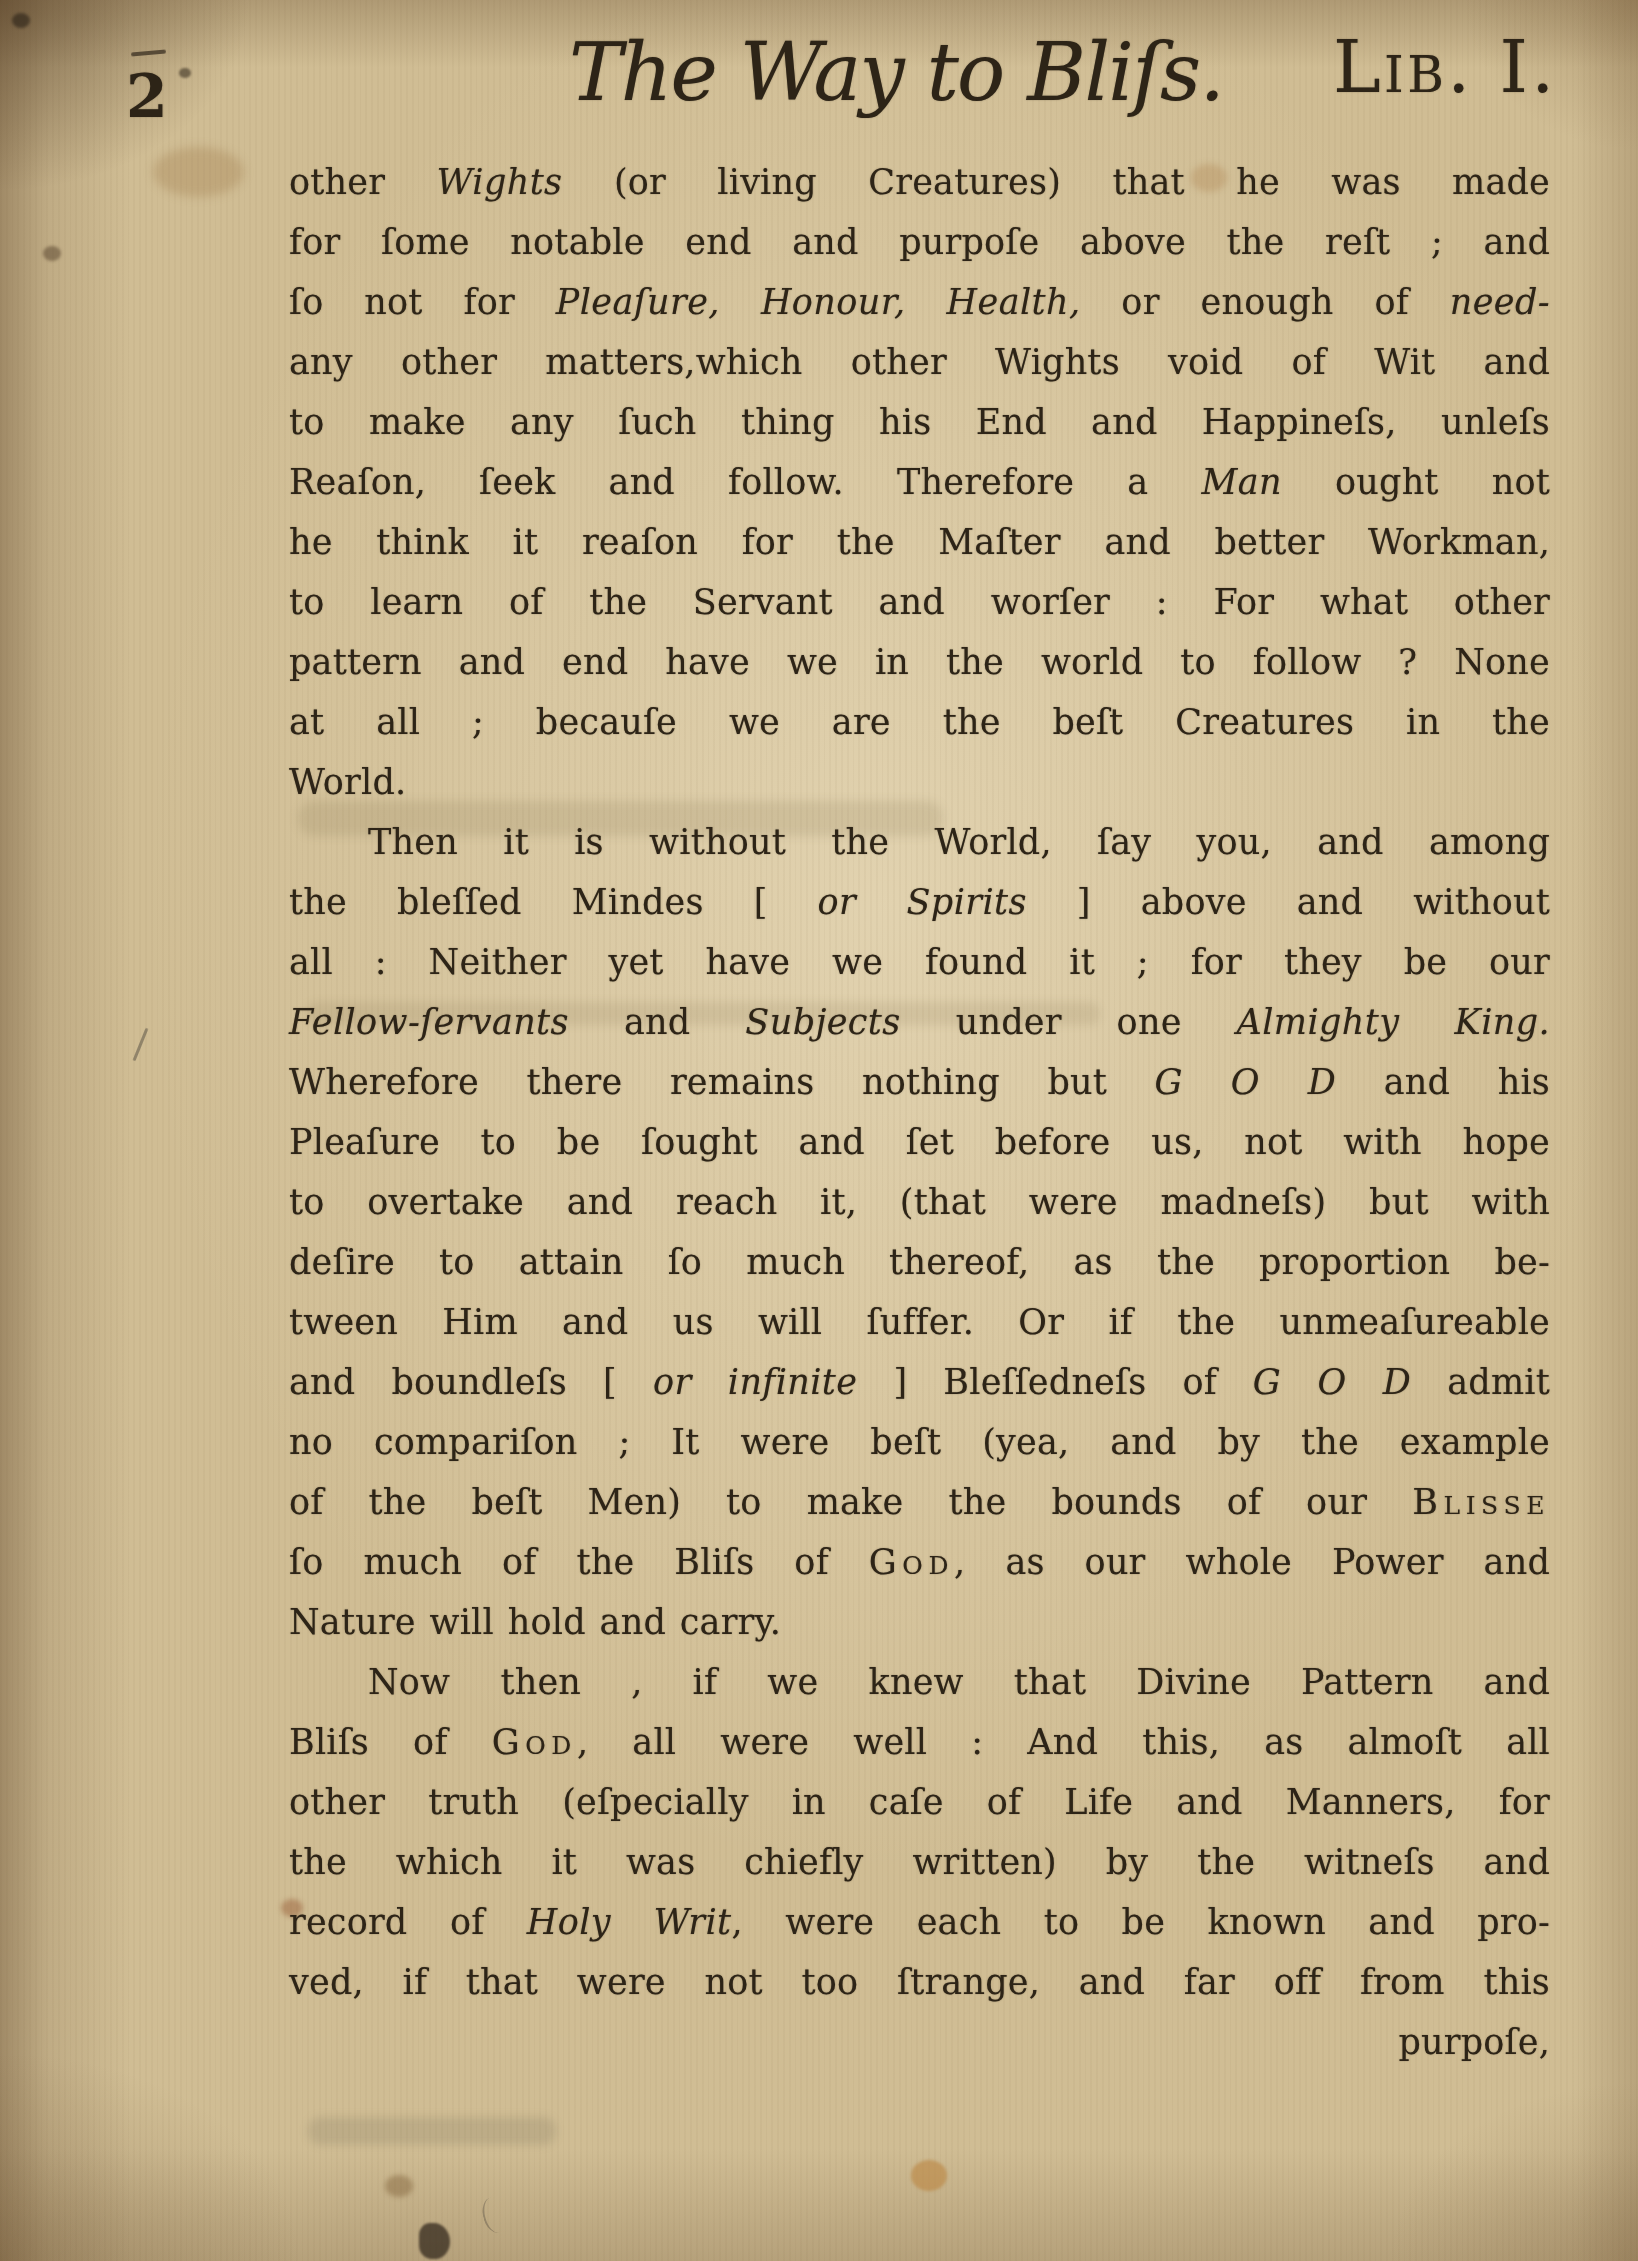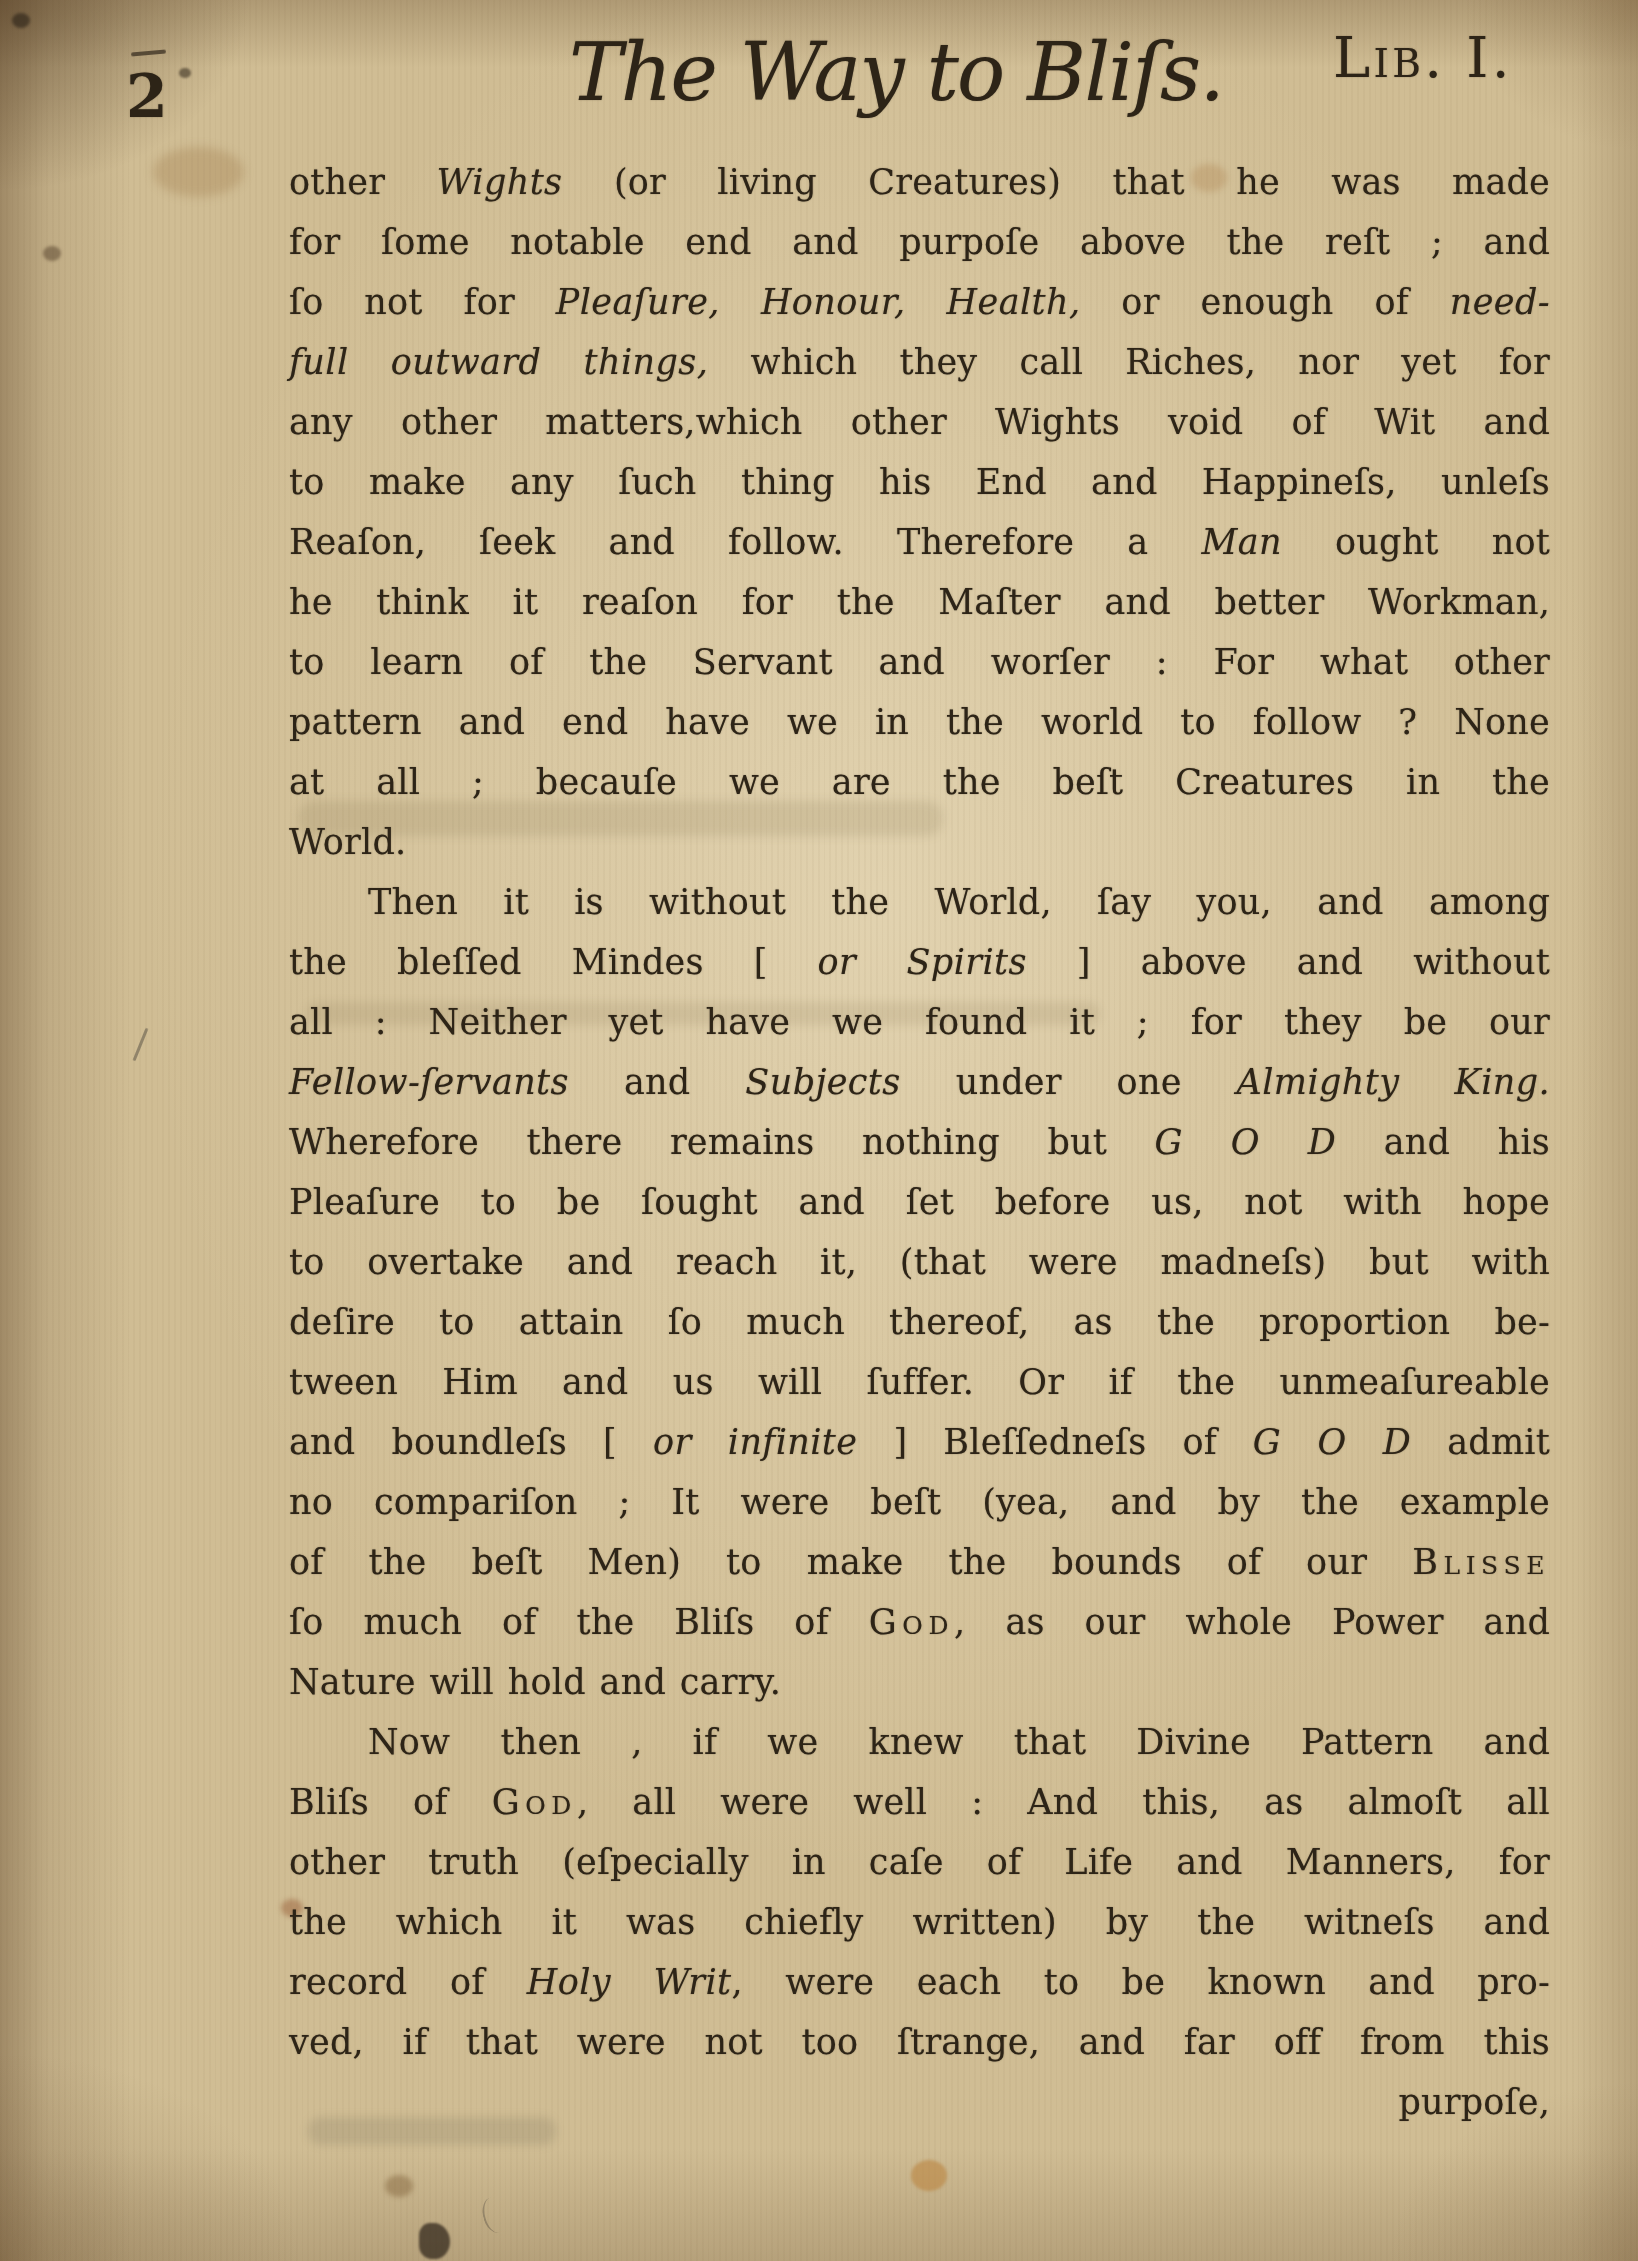--- a/index.html
+++ b/index.html
@@ -20,21 +20,21 @@
       linear-gradient(0deg, rgba(98,72,42,.24), rgba(98,72,42,0) 5%),
       repeating-linear-gradient(90deg, rgba(118,94,58,.05) 0 1.7px, rgba(118,94,58,0) 1.7px 5.8px),
       radial-gradient(951px 1241px at 54% 40%, rgba(240,228,198,.55), rgba(240,228,198,0) 78%),
       #d0bd94;
   }
   .ink { text-shadow: 0 0 1.3px rgba(46,36,22,.5); }
 
   
   .pagenum { position: absolute; left: 126px; top: 61px; font-size: 60px; font-weight: bold; }
   .title   { position: absolute; left: 569px; top: 26px; font-size: 80px; font-style: italic; letter-spacing: -1.7px; white-space: nowrap; }
-  .section { position: absolute; left: 1333px; top: 25px; font-size: 56px; font-variant: small-caps; letter-spacing: 3.3px; white-space: nowrap; }
+  .section { position: absolute; left: 1333px; top: 25px; font-size: 72px; font-variant: small-caps; letter-spacing: 3.3px; white-space: nowrap; }
 
   
   .body {
     position: absolute; left: 289px; top: 152px; width: 1261px;
     font-size: 35px; line-height: 60px;
     letter-spacing: 0.2px; word-spacing: 2.5px;
   }
   .line {
     text-align: justify;
     text-align-last: justify;
@@ -74,21 +74,20 @@
 
   <div class="pagenum ink">2</div>
   <div class="title ink">The Way to Bliſs.</div>
   <div class="section ink">Lib. I.</div>
 
   <div class="body ink">
     <div id="lines">
         <div class="line"><span class="r">other </span><span class="i">Wights</span><span class="r"> (or living Creatures) that he was made</span></div>
         <div class="line"><span class="r">for ſome notable end and purpoſe above the reſt ; and</span></div>
         <div class="line"><span class="r">ſo not for </span><span class="i">Pleaſure, Honour, Health,</span><span class="r"> or enough of </span><span class="i">need-</span></div>
-        <div class="line"><span class="i">full outward things,</span><span class="r"> which they call Riches, nor yet for</span></div>
         <div class="line"><span class="r">any other matters,which other Wights void of Wit and</span></div>
         <div class="line"><span class="r">to make any ſuch thing his End and Happineſs, unleſs</span></div>
         <div class="line"><span class="r">Reaſon, ſeek and follow.  Therefore a </span><span class="i">Man</span><span class="r"> ought not</span></div>
         <div class="line"><span class="r">he think it reaſon for the Maſter and better Workman,</span></div>
         <div class="line"><span class="r">to learn of the Servant and worſer :  For what other</span></div>
         <div class="line"><span class="r">pattern and end have we in the world to follow ?  None</span></div>
         <div class="line"><span class="r">at all ;  becauſe we are the beſt Creatures in the</span></div>
         <div class="line end"><span class="r">World.</span></div>
         <div class="line ind"><span class="r">Then it is without the World, ſay you, and among</span></div>
         <div class="line"><span class="r">the bleſſed Mindes [ </span><span class="i">or Spirits</span><span class="r"> ] above and without</span></div>

